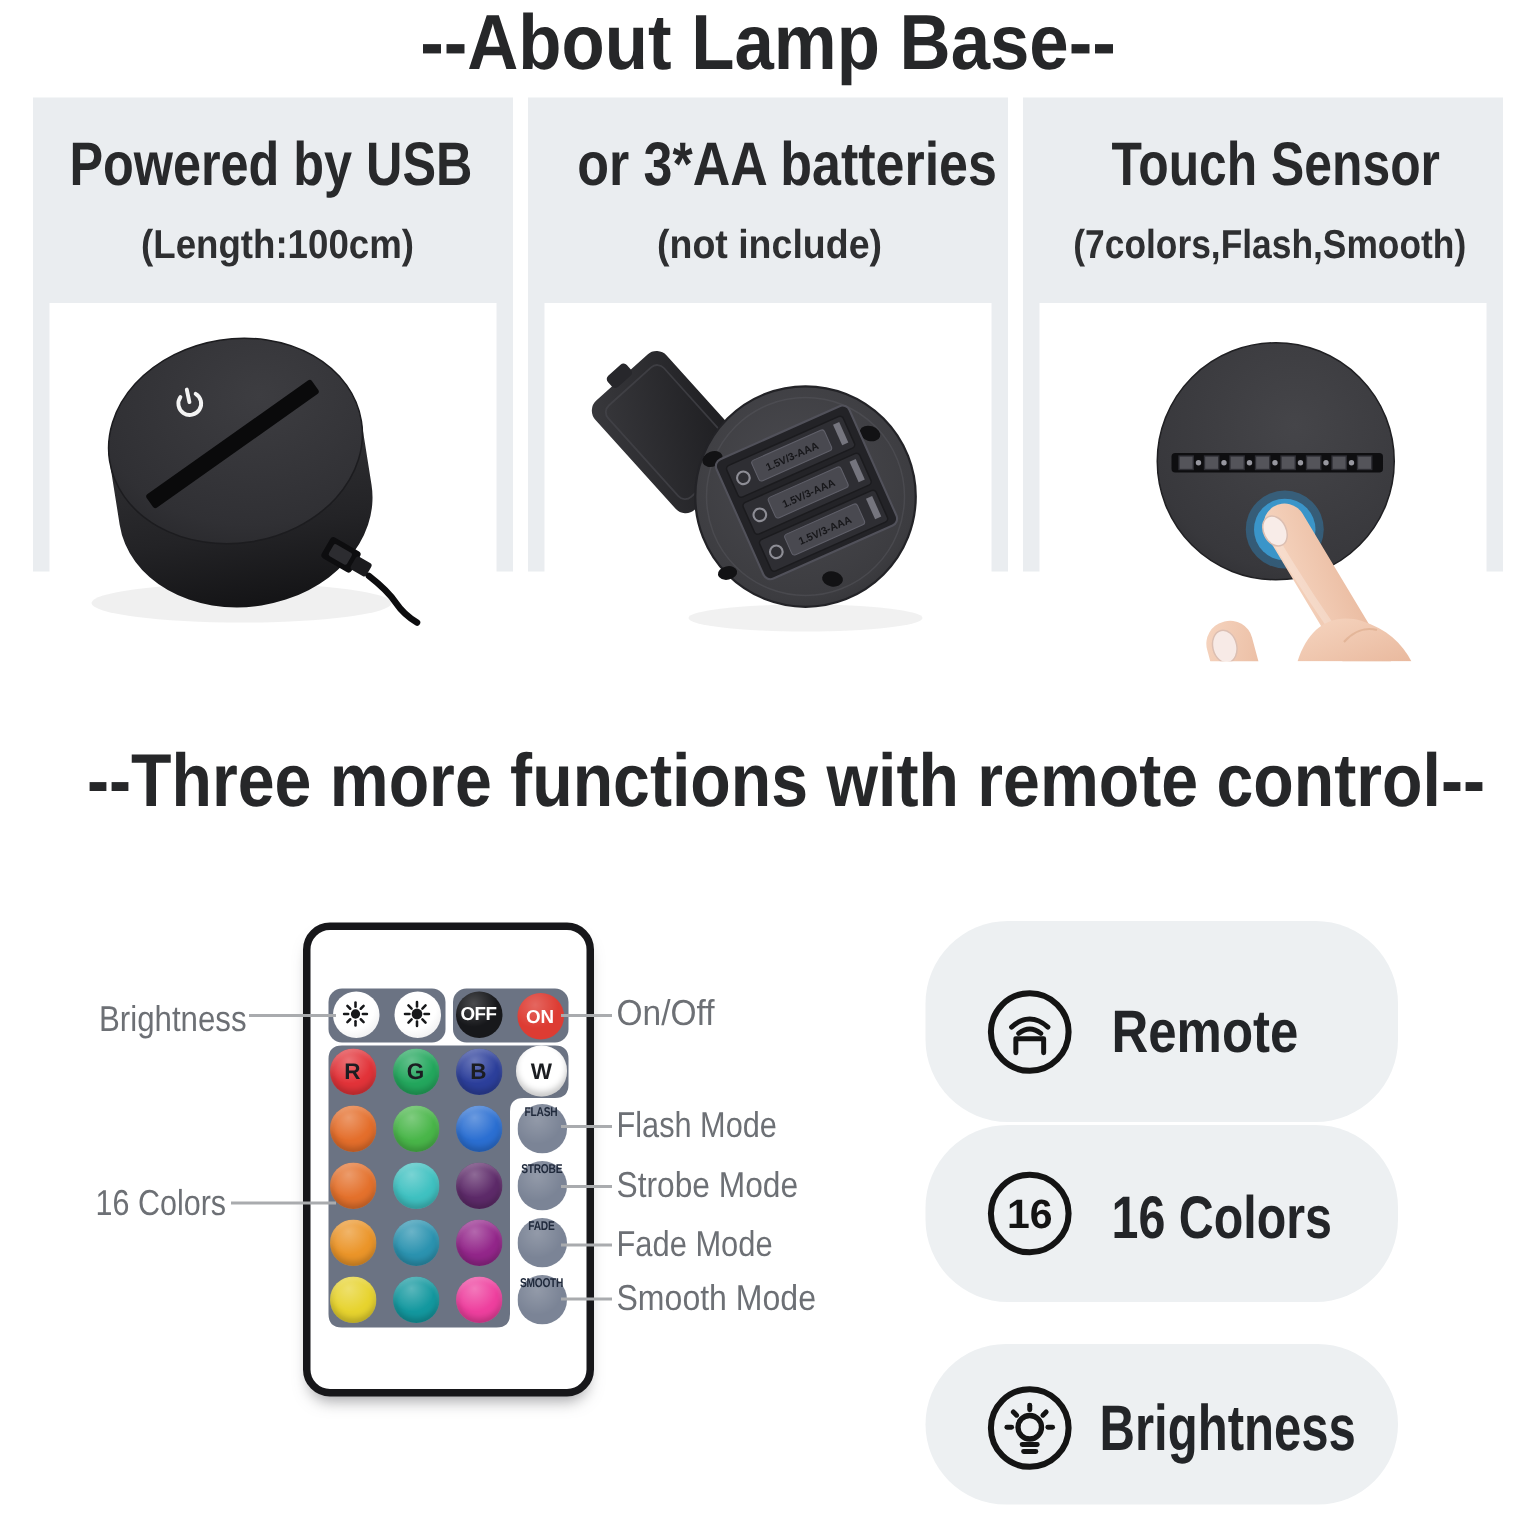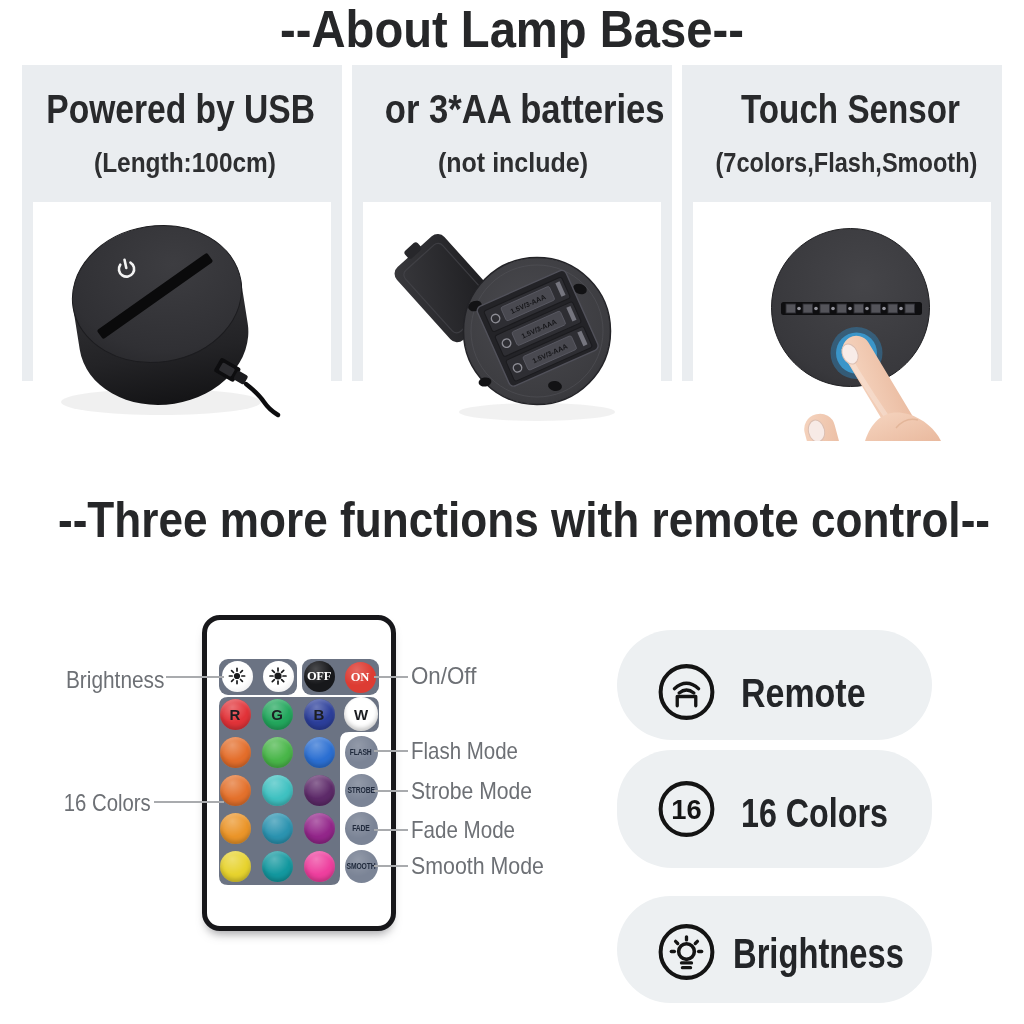--- a/index.html
+++ b/index.html
@@ -29,29 +29,29 @@
   .remote{position:absolute;left:202px;top:615px;width:194px;height:316px;box-sizing:border-box;
       background:#ffffff;border:5px solid #17171a;border-radius:18px;
       box-shadow:0 7px 10px -4px rgba(90,90,95,.55);z-index:2;}
   .rpanel{position:absolute;background:#6b7383;border-radius:9px;}
   .rpanel.pa{left:12px;top:39px;width:78px;height:36px;}
   .rpanel.pb{left:95px;top:39px;width:77px;height:36px;}
   .bigpanel{position:absolute;left:0;top:0;}
   .rbtn{position:absolute;width:31px;height:31px;border-radius:50%;display:flex;
         align-items:center;justify-content:center;}
   .rbtn.white{background:radial-gradient(circle at 38% 30%, #ffffff 55%, #e4e4e6);}
-  .rbtn.off,.rbtn.on{color:#fff;font-size:12.5px;font-weight:bold;font-family:Liberation Serif, serif;}
+  .rbtn.off,.rbtn.on{color:#fff;font-size:12.5px;font-weight:bold;}
   .rbtn.off{letter-spacing:-.3px;}
   .rbtn.off::after,.rbtn.on::after{content:"";position:absolute;inset:0;border-radius:50%;
       background:radial-gradient(circle at 38% 26%, rgba(255,255,255,.22), rgba(255,255,255,0) 52%);}
   .colbtn{position:absolute;width:31px;height:31px;border-radius:50%;display:flex;
         align-items:center;justify-content:center;font-size:15px;font-weight:bold;color:#1b1d21;box-shadow:inset 0 -3px 4px rgba(0,0,0,.22), inset 0 2px 3px rgba(255,255,255,.2);}
   .wbtn{width:33.5px;height:33.5px;}
   .modebtn{position:absolute;width:33px;height:33px;border-radius:50%;display:flex;
-        align-items:center;justify-content:center;font-size:8.5px;font-weight:bold;color:#202a3c;}
+        justify-content:center;font-size:8.5px;font-weight:bold;color:#202a3c;}
   .modebtn span{transform:scaleX(.8);letter-spacing:-.2px;white-space:nowrap;}
 
   
   .clabel{position:absolute;font-size:24px;color:#6d7075;white-space:nowrap;line-height:28px;
       transform:scaleX(var(--sx,1));}
   .clabel.right{text-align:left;transform-origin:left center;}
   .clabel.left{text-align:right;transform-origin:right center;}
   .cline{position:absolute;height:1.5px;background:#a9abae;z-index:3;}
 
   
@@ -298,21 +298,21 @@
         </div>
         <div class="modebtn" style="left: 137.5px; top: 191.5px; background: radial-gradient(circle at 40% 30%, rgba(255, 255, 255, 0.18), rgba(255, 255, 255, 0) 55%), rgb(123, 132, 150);">
           <span>FADE</span>
         </div>
         <div class="modebtn" style="left: 137.5px; top: 229.5px; background: radial-gradient(circle at 40% 30%, rgba(255, 255, 255, 0.18), rgba(255, 255, 255, 0) 55%), rgb(123, 132, 150);">
           <span>SMOOTH</span>
         </div>
       </div>
   </div>
 
-  <div class="pill" style="top:630px;height:110px;--iy:7px;--ly:8px;--sx:.849">
+  <div class="pill" style="top:614px;height:134px;--iy:7px;--ly:8px;--sx:.849">
     <svg class="picon" viewBox="0 0 24 24">
       <circle cx="12" cy="12" r="10.9" fill="none" stroke="#141414" stroke-width="1.7"></circle>
       <path d="M 6.9 10.6 Q 12 6.1 17.1 10.6" fill="none" stroke="#141414" stroke-width="1.4" stroke-linecap="round"></path>
       <path d="M 8.9 12.4 Q 12 9.9 15.1 12.4" fill="none" stroke="#141414" stroke-width="1.4" stroke-linecap="round"></path>
       <path d="M 8.1 17.8 V 13.9 H 15.9 V 17.8" fill="none" stroke="#141414" stroke-width="1.4" stroke-linecap="round" stroke-linejoin="round"></path>
     </svg>
     <div class="plabel">Remote</div>
   </div>
   <div class="pill" style="top:750px;height:118px;--iy:0px;--ly:3.5px;--sx:.806">
     <svg class="picon" viewBox="0 0 24 24">

